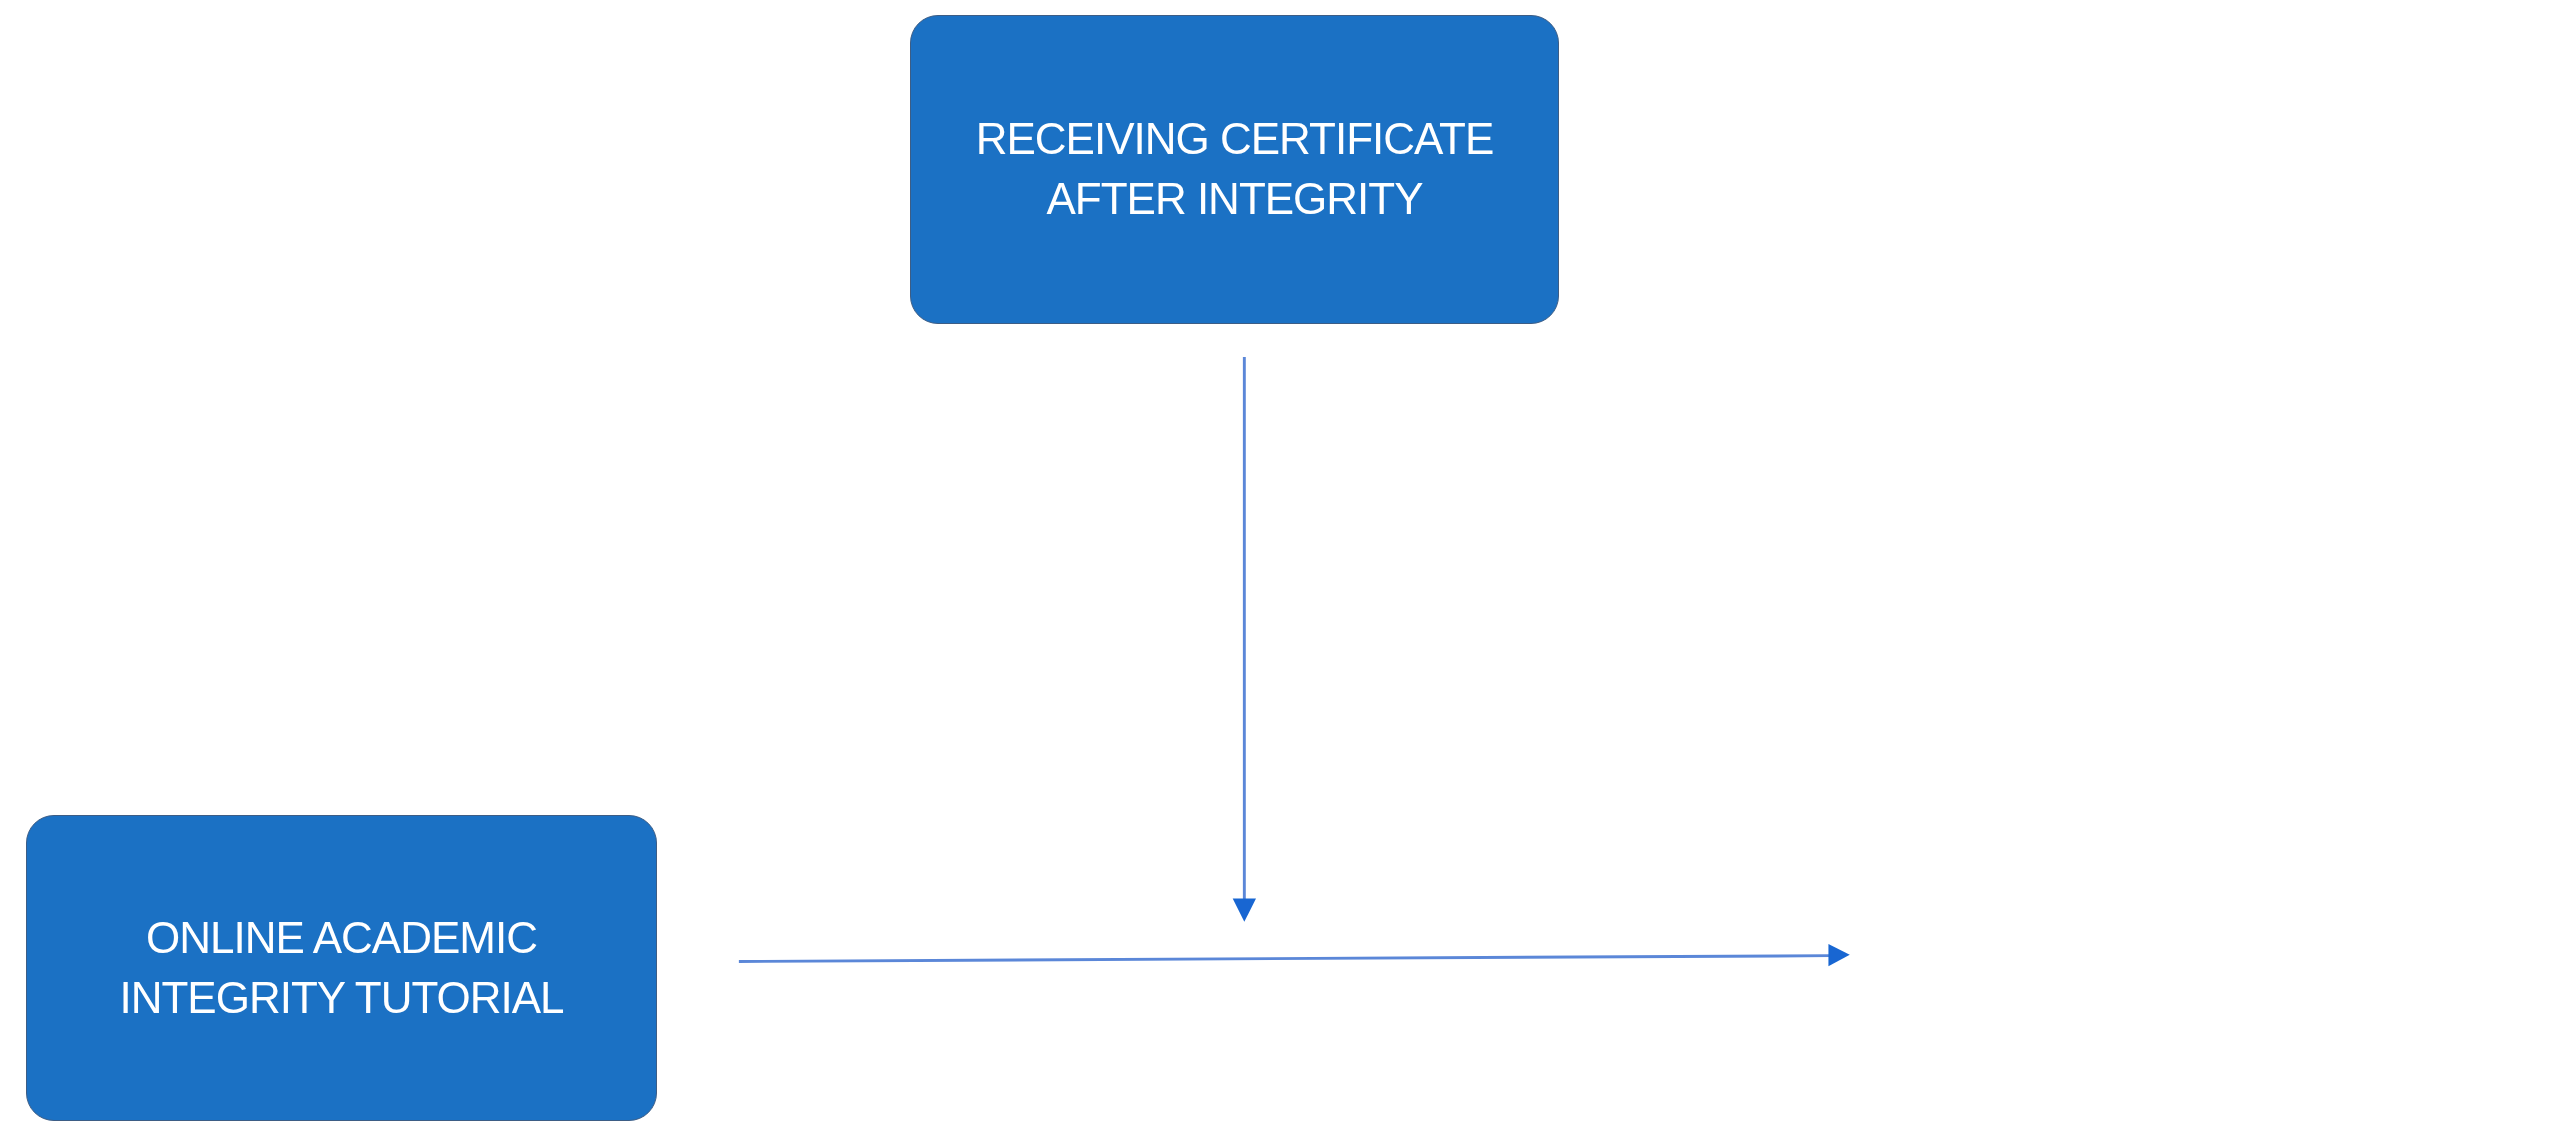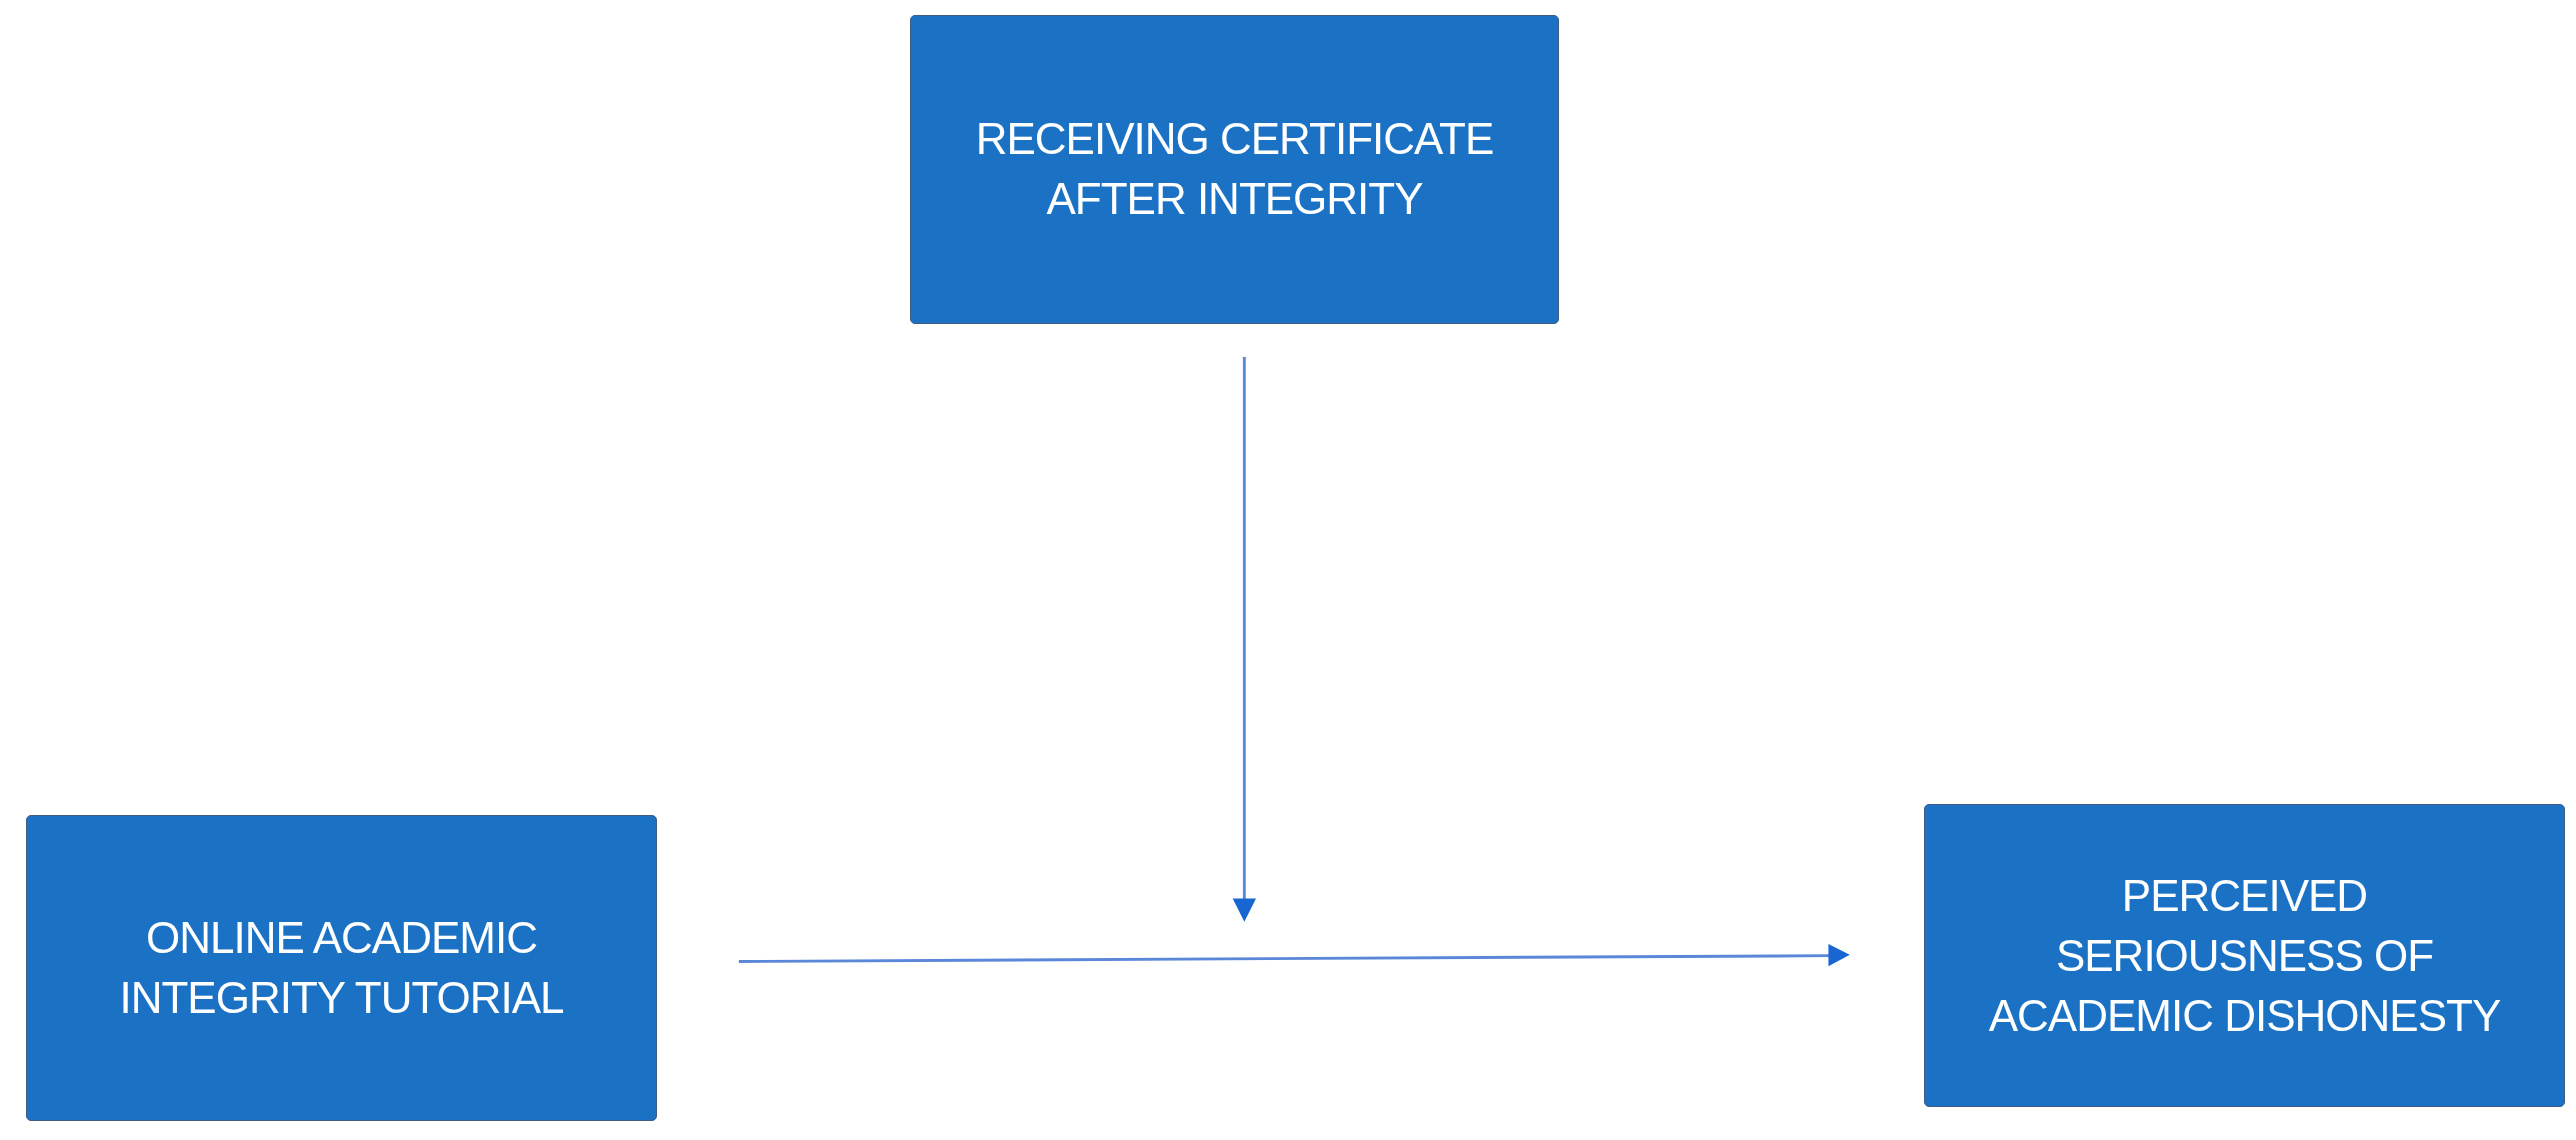--- a/index.html
+++ b/index.html
@@ -29,21 +29,21 @@
   }
   .arrow-head {
     fill: var(--arrow-head, #1866d2);
     stroke: none;
   }
   .node {
     position: absolute;
     box-sizing: border-box;
     background: var(--node-fill, #1b71c4);
     border: 1.9px solid var(--node-border, #3d5d85);
-    border-radius: 5px;
+    border-radius: 28px;
     color: var(--node-text, #ffffff);
     display: flex;
     flex-direction: column;
     align-items: center;
     justify-content: center;
   }
   .node-line {
     font-size: 44px;
     line-height: 60px;
     letter-spacing: -1px;
@@ -71,20 +71,15 @@
   <div class="node node-moderator">
     <span class="node-line">RECEIVING CERTIFICATE</span>
     <span class="node-line">AFTER INTEGRITY</span>
   </div>
 
   <div class="node node-predictor">
     <span class="node-line">ONLINE ACADEMIC</span>
     <span class="node-line">INTEGRITY TUTORIAL</span>
   </div>
 
-  <div class="node node-outcome">
-    <span class="node-line">PERCEIVED</span>
-    <span class="node-line">SERIOUSNESS OF</span>
-    <span class="node-line">ACADEMIC DISHONESTY</span>
-  </div>
 
 </div>
 
 
 </body></html>

